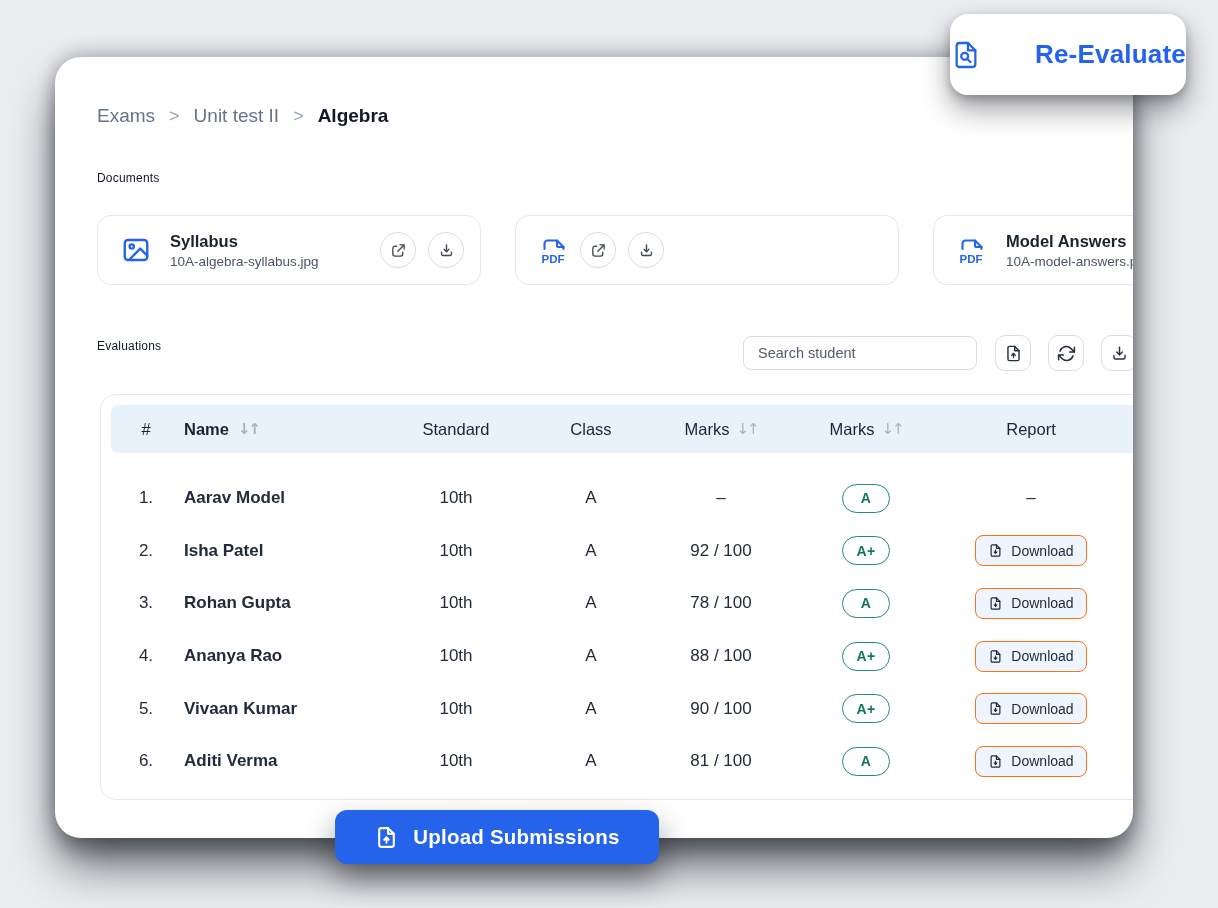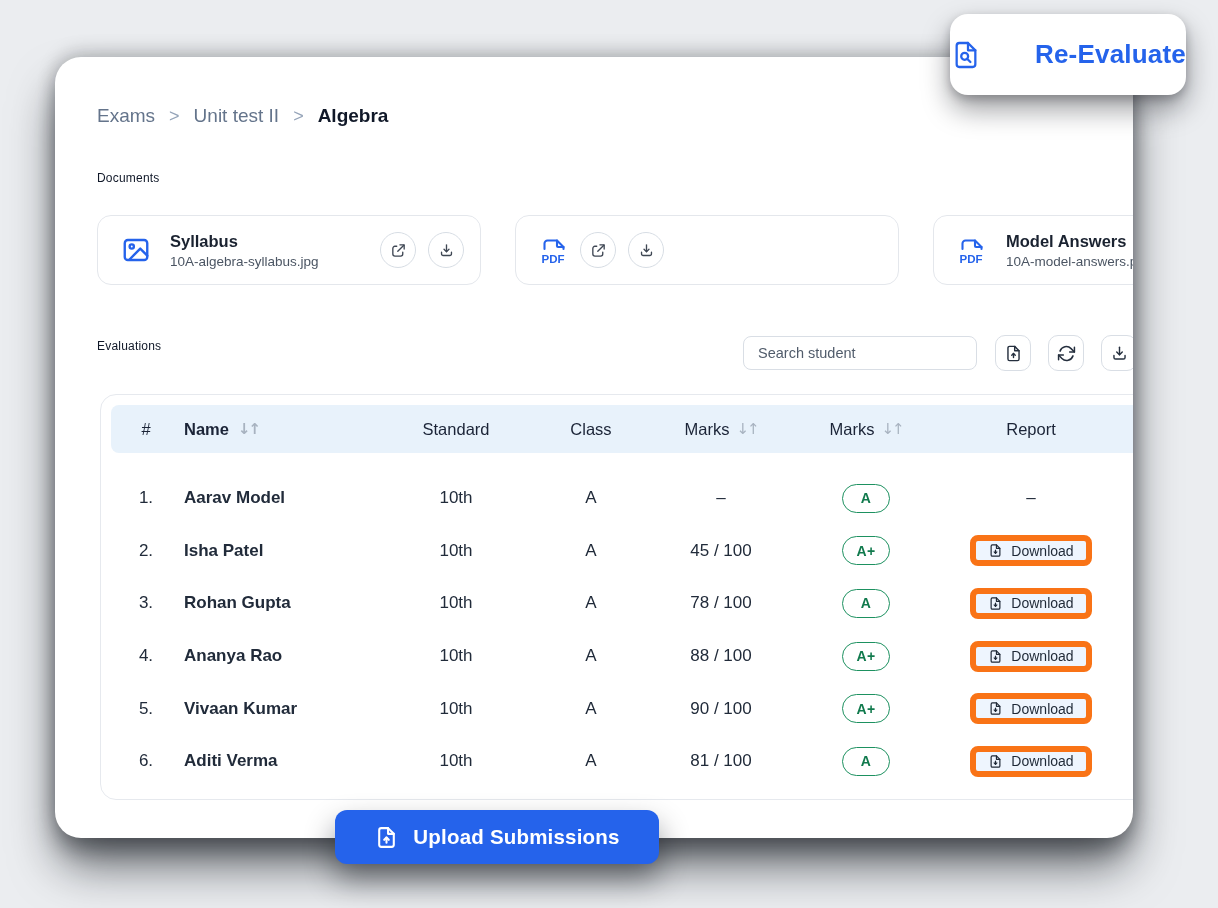--- a/index.html
+++ b/index.html
@@ -79,21 +79,21 @@
   .hc-name { gap:9px; }
   .hc-center { justify-content:center; gap:7px; }
   .sort-ic { color:#a8b3c0; font-size:15px; letter-spacing:-2px; font-family:"DejaVu Sans",sans-serif; }
 
   .grade-pill {
     min-width:48px; height:29px; padding:0 13px; border:1.6px solid #1d9160; border-radius:15px;
     color:#117a4d; font-size:14px; font-weight:700; display:inline-flex; align-items:center; justify-content:center;
     background:#fff; letter-spacing:.3px;
   }
   .dl-btn {
-    height:31px; padding:0 12px; border:6px solid #f97316; border-radius:8px; background:#eef5fe;
+    height:31px; padding:0 12px; border:1px solid #f97316; border-radius:8px; background:#eef5fe;
     color:#1e2836; font-size:14px; font-weight:500; display:inline-flex; align-items:center; gap:8px; cursor:pointer;
     font-family:"Liberation Sans",sans-serif;
   }
   .dash { color:#212b3a; }
 
   
   .reeval {
     position:absolute; left:950px; top:14px; width:236px; height:81px; background:#ffffff;
     border-radius:18px; display:flex; align-items:center; justify-content:space-between; gap:14px;
     box-shadow:0 14px 28px rgba(7,11,18,0.40), 0 4px 10px rgba(7,11,18,0.22);
@@ -281,21 +281,21 @@
           <div class="c6">
               <span class="dash">–</span>
             </div>
         </div>
 
         <div class="trow">
           <div class="c0">2.</div>
           <div class="c1">Isha Patel</div>
           <div class="c2">10th</div>
           <div class="c3">A</div>
-          <div class="c4">45 / 100</div>
+          <div class="c4">92 / 100</div>
           <div class="c5">
               <span class="grade-pill">A+</span>
             </div>
           <div class="c6">
             <button class="dl-btn">
               <span>
                 <svg width="15" height="15" viewBox="0 0 24 24" fill="none" stroke="currentColor" stroke-width="1.9" stroke-linecap="round" stroke-linejoin="round">
                   <path d="M13.5 3H7a2 2 0 0 0-2 2v14a2 2 0 0 0 2 2h10a2 2 0 0 0 2-2V8.5z"></path>
                     <path d="M13.5 3v5.5H19"></path>
                     <path d="M12 11.5v5"></path>

